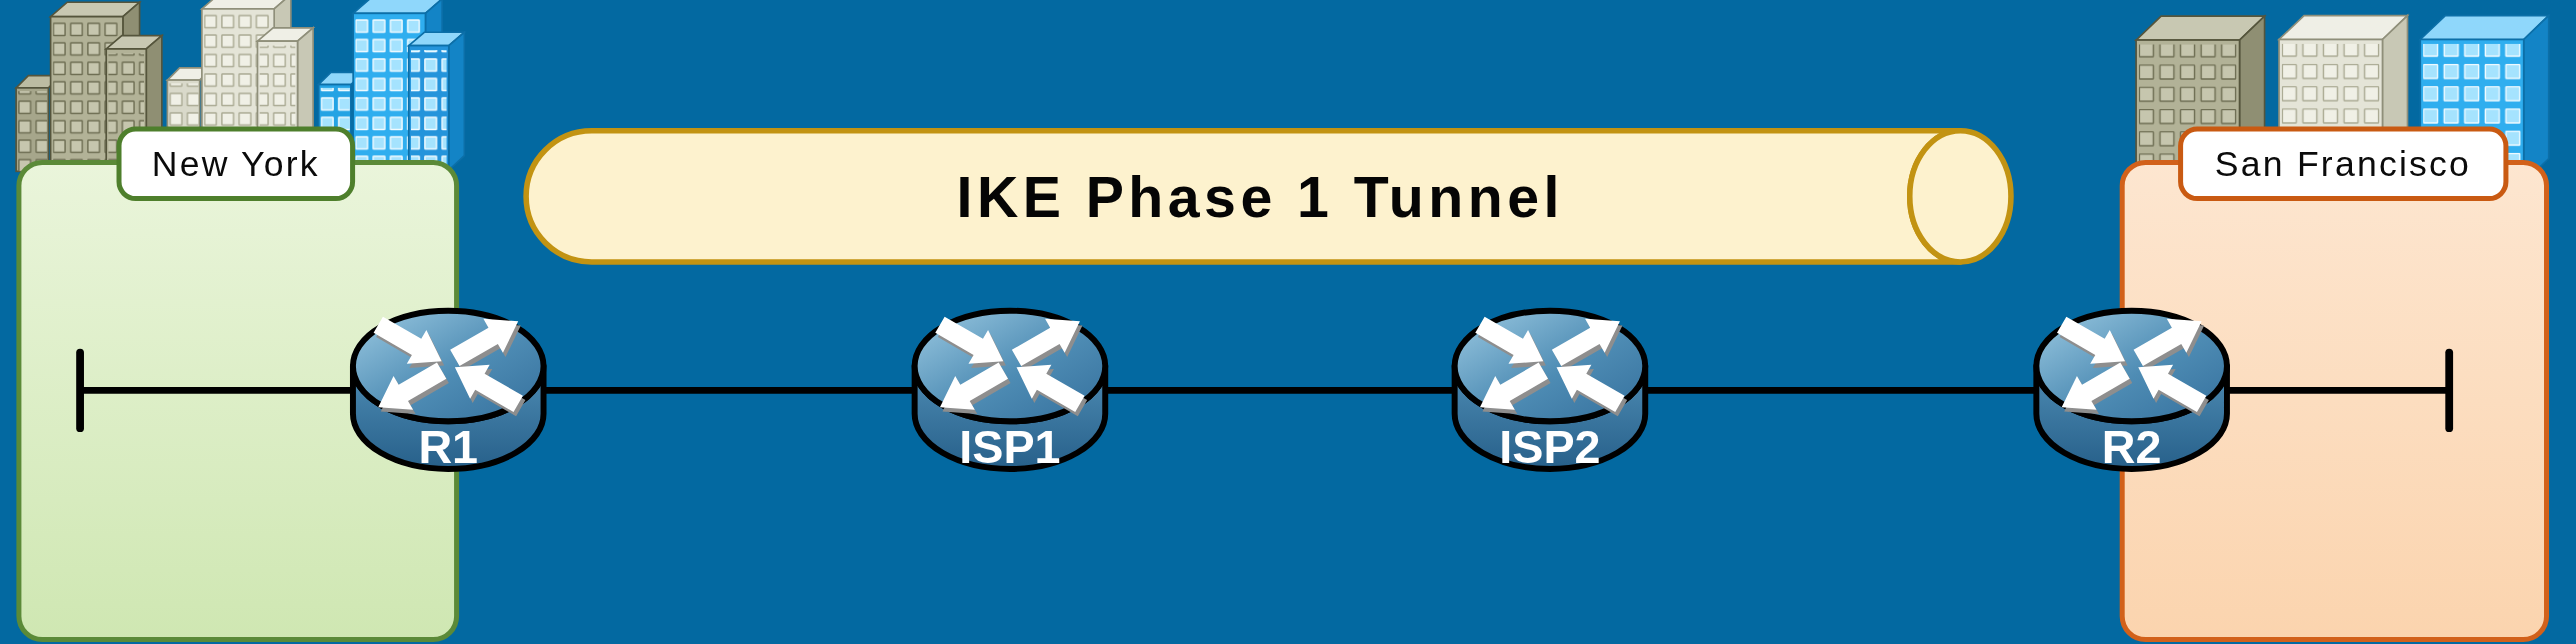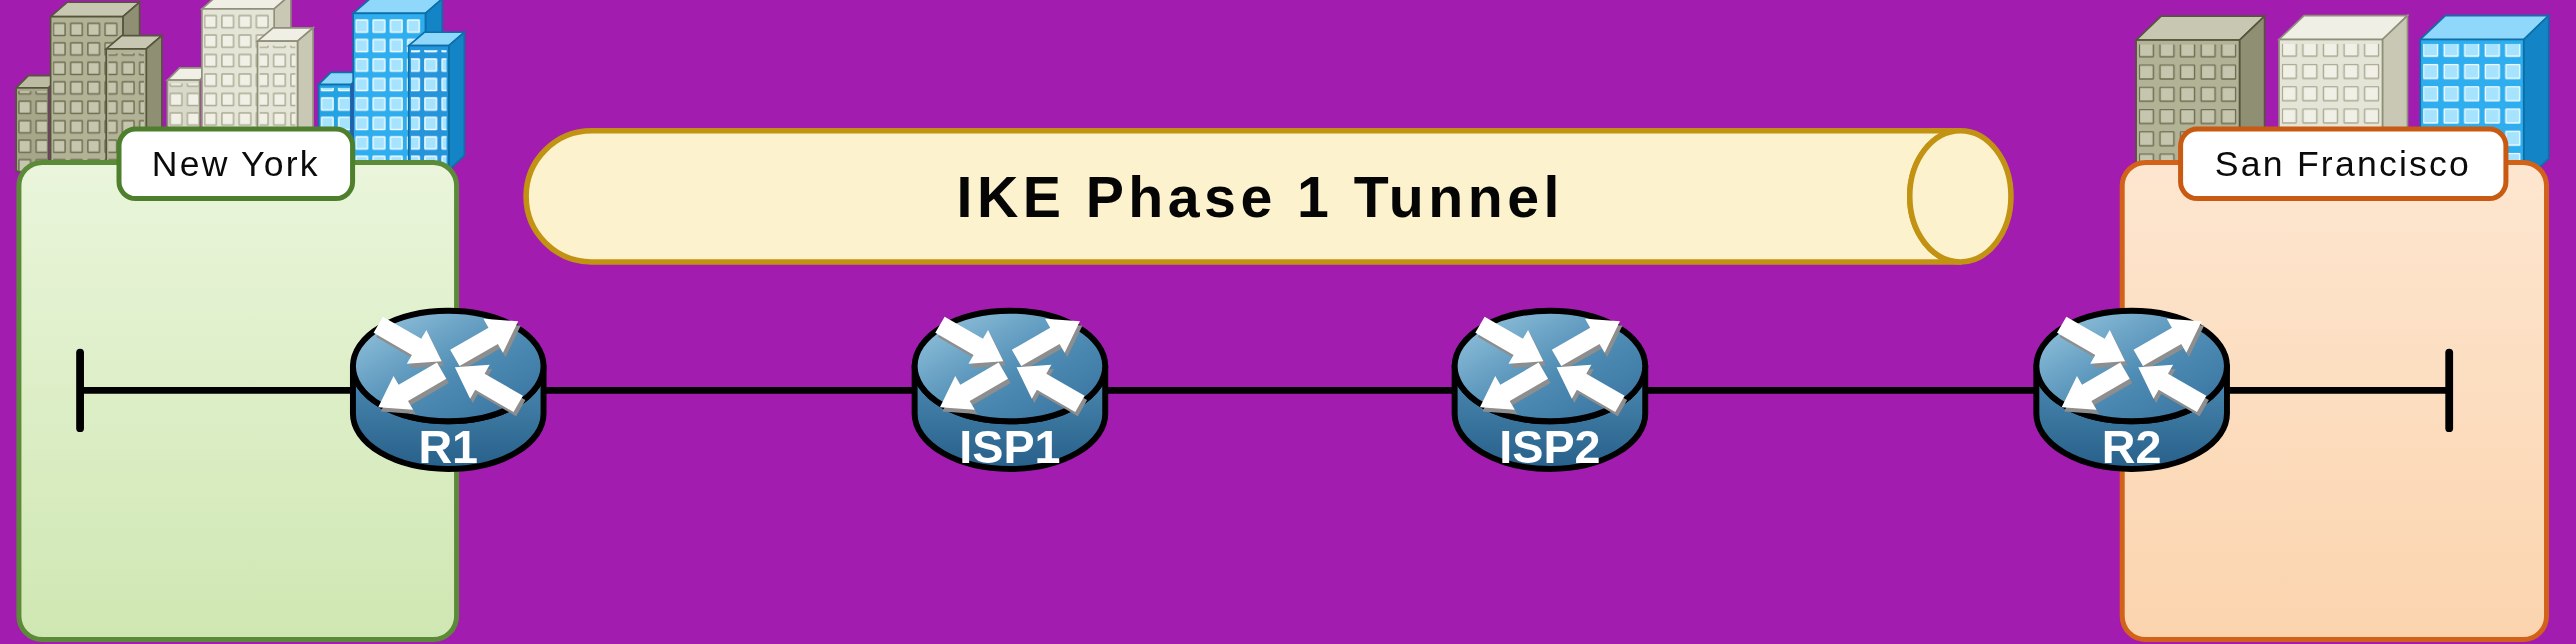--- a/index.html
+++ b/index.html
@@ -1,16 +1,16 @@
 <!DOCTYPE html>
 <html style="font-size:9px"><head>
 <meta charset="utf-8">
 <style>
   html,body{margin:0;padding:0;background:#ffffff;}
-  .stage{position:relative;width:2576px;height:644px;background:#a21caf;overflow:hidden;}
+  .stage{position:relative;width:2576px;height:644px;background:#0369a1;overflow:hidden;}
   svg text{font-family:"Liberation Sans", sans-serif;}
   .city-label-text{font-size:64px;letter-spacing:4px;fill:#0b0b0b;}
   .tunnel-text{font-size:103px;font-weight:bold;letter-spacing:8px;fill:#050505;}
   .router-text{font-size:84px;font-weight:bold;fill:#ffffff;}
 </style>
 </head>
 <body>
 
 <div class="stage">
 <svg width="2576" height="644" viewBox="0 0 4630 1158" xmlns="http://www.w3.org/2000/svg">

